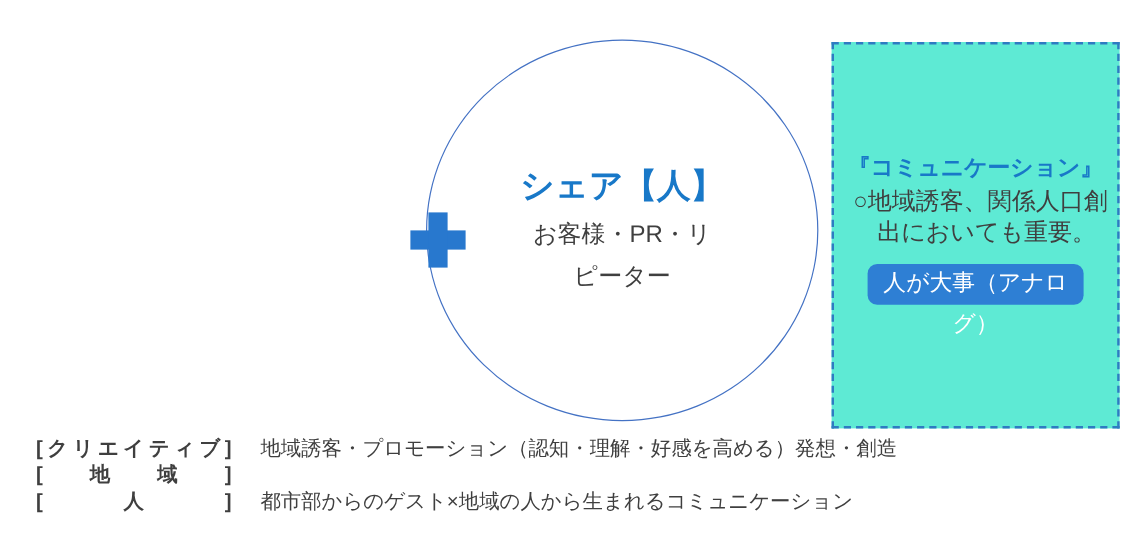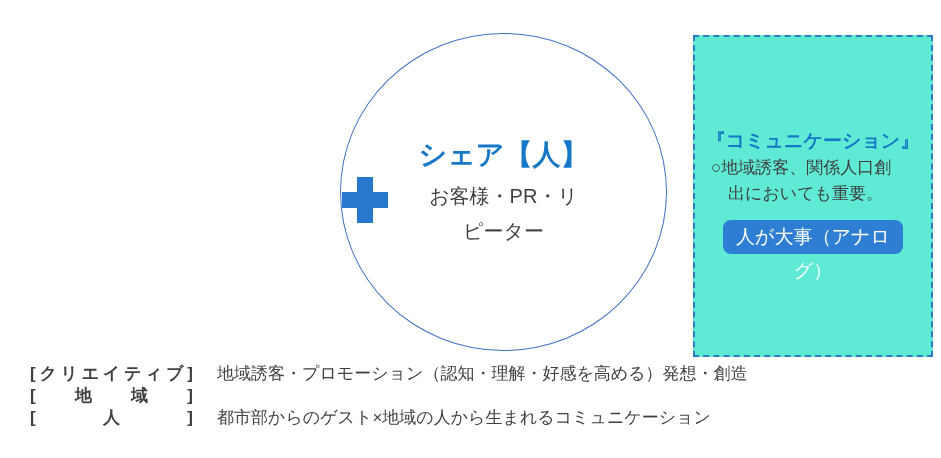--- a/index.html
+++ b/index.html
@@ -22,21 +22,21 @@
     border-radius: 50%;
     box-sizing: border-box;
     display: flex;
     flex-direction: column;
     align-items: center;
     justify-content: center;
     text-align: center;
     background: #ffffff;
   }
   .circle-left  { left: 40px;  top: 33px; width: 327px; height: 316px; }
-  .circle-right { left: 340px; top: 33px; width: 327px; height: 318px; }
+  .circle-right { left: 355px; top: 33px; width: 327px; height: 318px; }
   .circle-title {
     font-size: 28px;
     font-weight: bold;
     color: #1878C8;
     line-height: 37px;
     white-space: pre-line;
   }
   .circle-bracket {
     font-size: 28px;
     font-weight: bold;
@@ -91,21 +91,21 @@
     background: #5eead4;
   }
   .panel-title {
     font-size: 19px;
     font-weight: bold;
     color: #1878C8;
     text-align: center;
     line-height: 24px;
   }
   .panel-body {
-    font-size: 17px;
+    font-size: 20px;
     color: #3F3F3F;
     line-height: 26px;
     white-space: pre-line;
     text-align: left;
     padding-left: 16px;
     margin-top: 2px;
   }
   .panel-button {
     margin: 13px auto 0;
     width: 180px;

